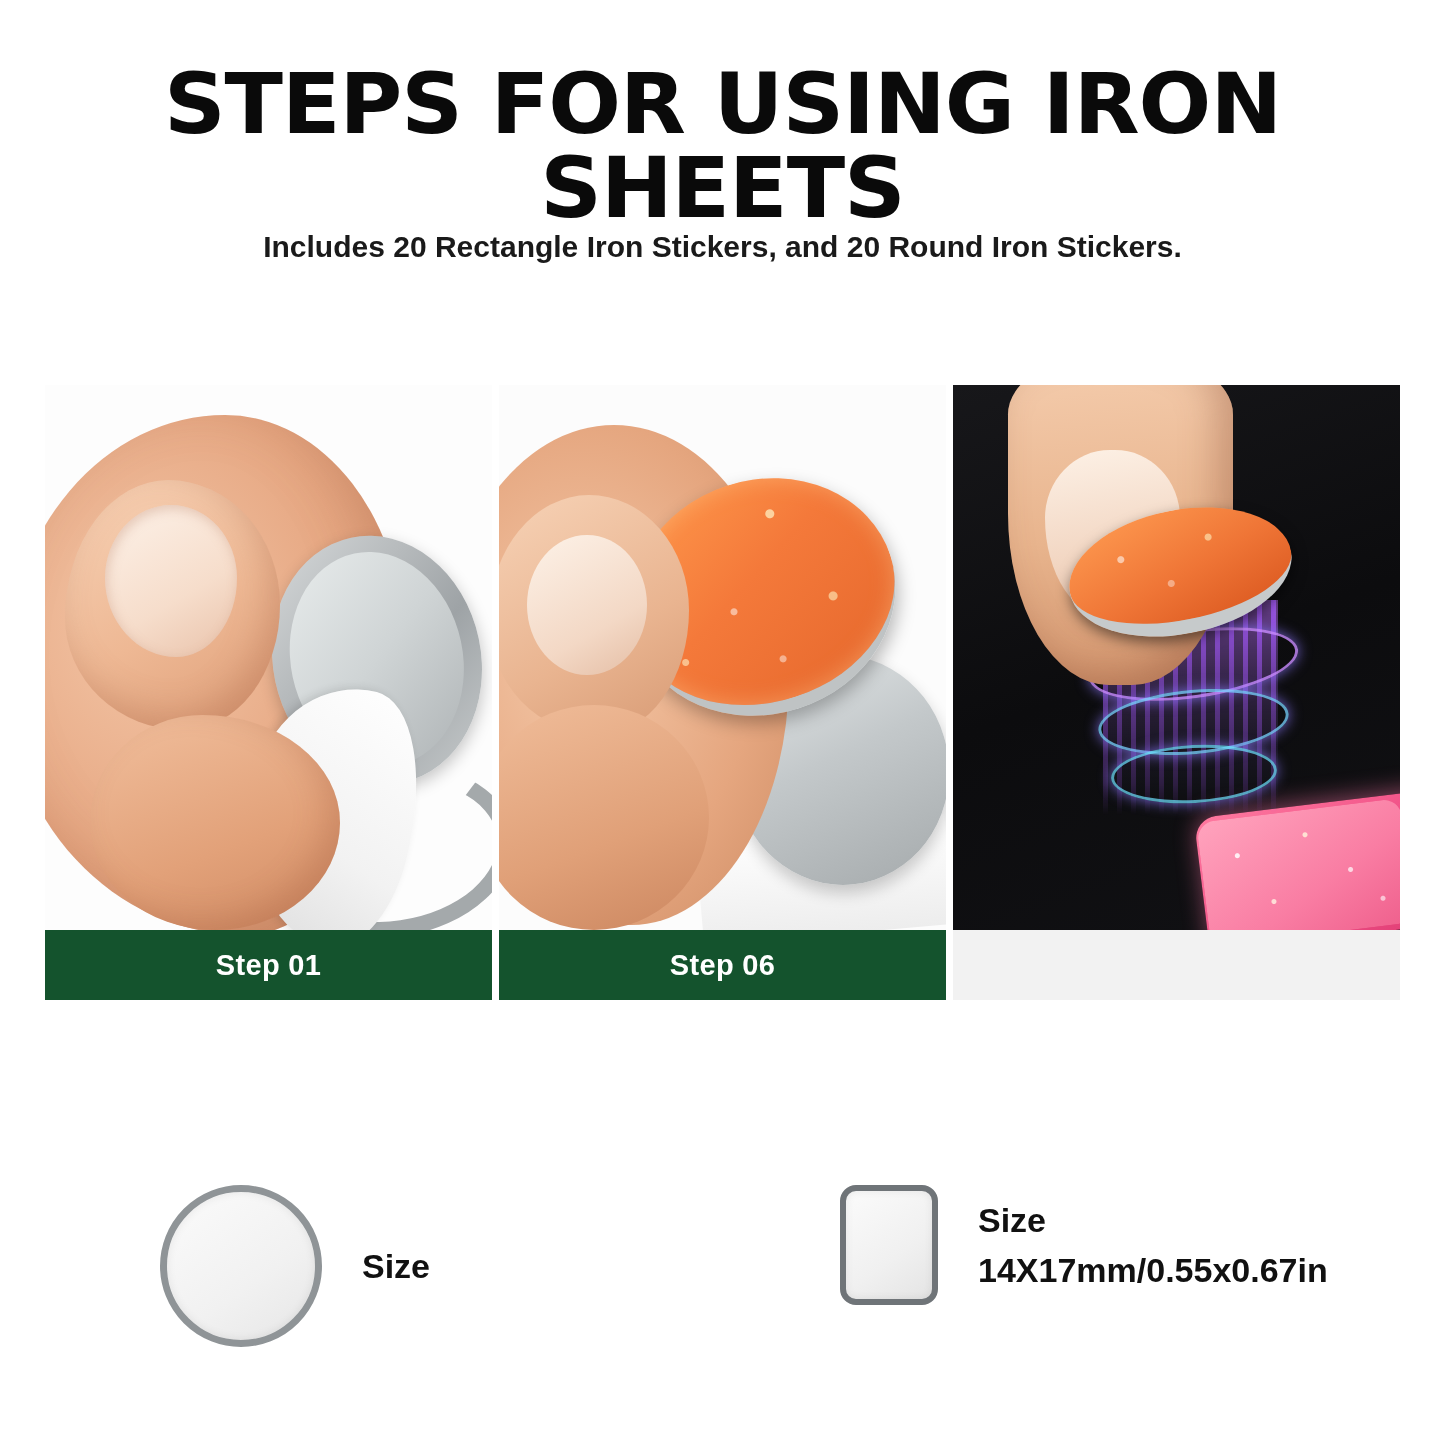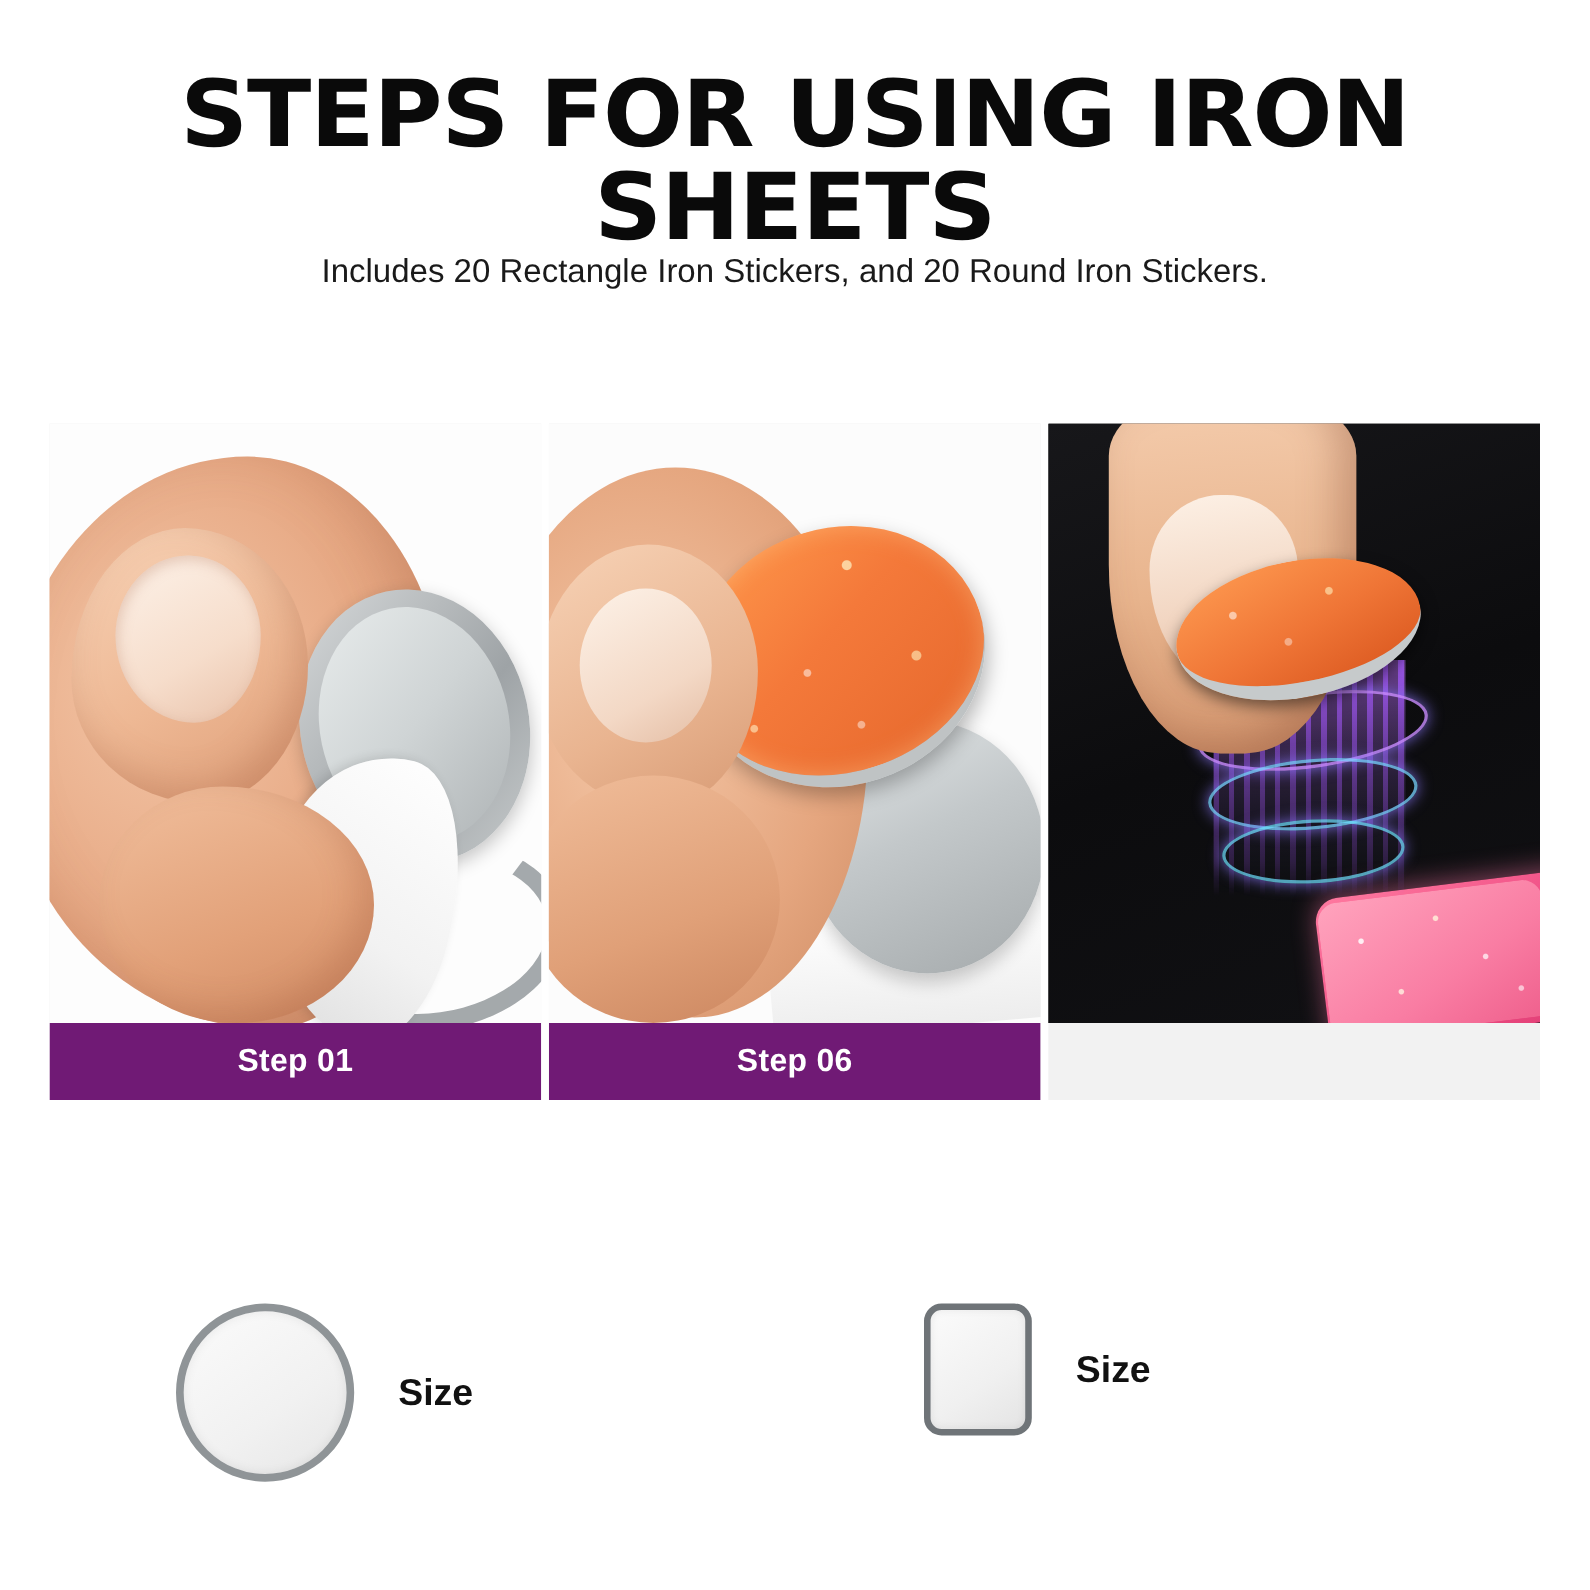--- a/index.html
+++ b/index.html
@@ -31,21 +31,21 @@
     font-family: "DejaVu Sans", sans-serif;
     transform: scaleX(1.02);
   }
   .page-subtitle {
     position: absolute;
     top: 230px;
     left: 0;
     width: 1445px;
     text-align: center;
     font-size: 30px;
-    font-weight: 400;
+    font-weight: 700;
     color: #1a1a1a;
   }
 
   
   .steps-row {
     position: absolute;
     top: 385px;
     left: 45px;
     width: 1355px;
     height: 615px;
@@ -64,21 +64,21 @@
     top: 0; left: 0;
     width: 447px;
     height: 545px;
     overflow: hidden;
   }
   .step-caption {
     position: absolute;
     bottom: 0; left: 0;
     width: 447px;
     height: 70px;
-    background: #701a75;
+    background: #14532d;
     color: #ffffff;
     font-size: 29px;
     font-weight: 700;
     display: flex;
     align-items: center;
     justify-content: center;
     letter-spacing: 0.3px;
   }
 
   
@@ -389,16 +389,17 @@
     <div class="round-swatch"></div>
     <div class="spec-text">
       <div class="spec-label">Size</div>
     </div>
   </div>
 
   <div class="spec right">
     <div class="rect-swatch"></div>
     <div class="spec-text">
       <div class="spec-label">Size</div>
+      <div class="spec-value">14X17mm/0.55x0.67in</div>
     </div>
   </div>
 
 </div>
 
 </body></html>

